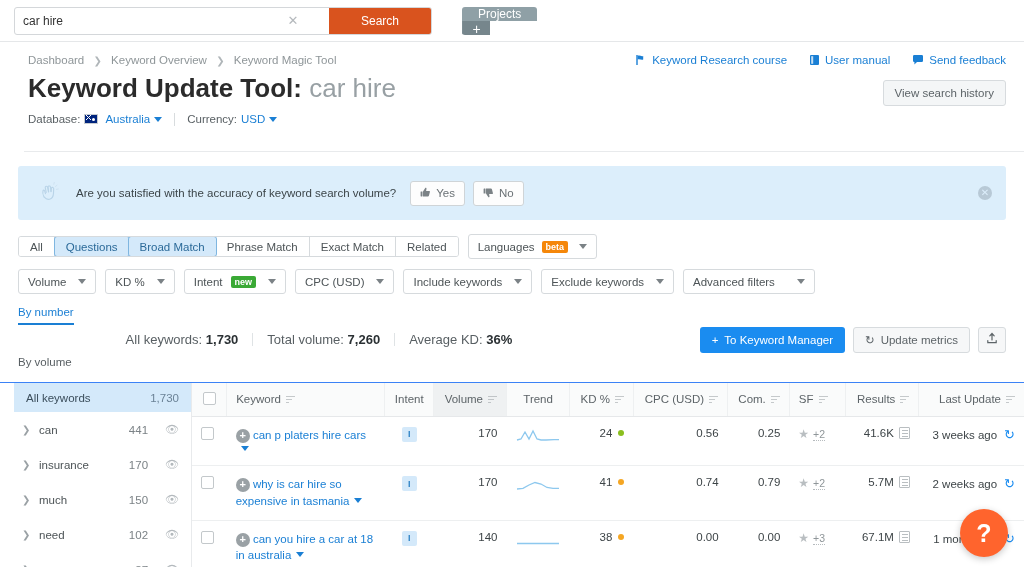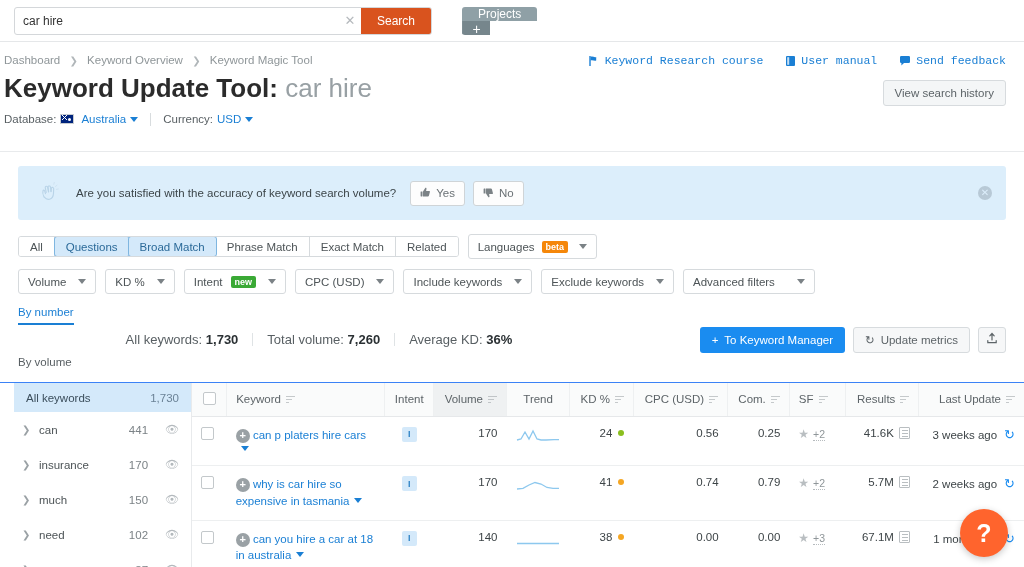--- a/index.html
+++ b/index.html
@@ -49,25 +49,26 @@
     width: 22px; height: 100%;
     display: flex; align-items: center; justify-content: center;
     color: #b5b9bd; font-size: 13px; cursor: pointer;
     background: #fff;
   }
   .search-btn {
     background: #d9531e;
     color: #fff;
     height: 100%;
     border: 0;
-    padding: 0 16px;
+    padding: 0 32px;
     font-family: "Liberation Sans", sans-serif;
     font-size: 12px;
     cursor: pointer;
     white-space: nowrap;
+    margin-left: 25px;
   }
   .projects-group {
     display: flex;
     margin-left: 30px;
     height: 28px;
     border-radius: 3px;
     overflow: hidden;
     flex-direction: column;
   }
   .projects-btn {
@@ -87,20 +88,21 @@
     cursor: pointer;
     border-left: 1px solid #7d8d93;
   }
 
   
   .header {
     padding: 12px 18px 0 4px;
     border-bottom: 1px solid #e8eaec;
     position: relative;
     height: 110px;
+    margin-left: 24px;
   }
   .breadcrumb {
     font-size: 11.5px;
     color: #8f9699;
     margin-bottom: 8px;
   }
   .breadcrumb a { color: #8f9699; }
   .breadcrumb .sep { margin: 0 6px; color: #b0b6b9; font-size: 10px; }
 
   .page-title {
@@ -165,21 +167,20 @@
   }
 
   .header-links {
     position: absolute;
     right: 18px;
     top: 12px;
     display: flex;
     gap: 22px;
     align-items: flex-start;
     font-size: 11.5px;
-    font-family: Liberation Mono, monospace;
   }
   .header-links a { color: #1a7fd4; display: flex; align-items: center; gap: 5px; }
   .hl-icon { display: inline-flex; }
   .btn-history {
     position: absolute;
     right: 18px;
     top: 38px;
     background: #f4f6f7;
     border: 1px solid #d7dbde;
     border-radius: 3px;

